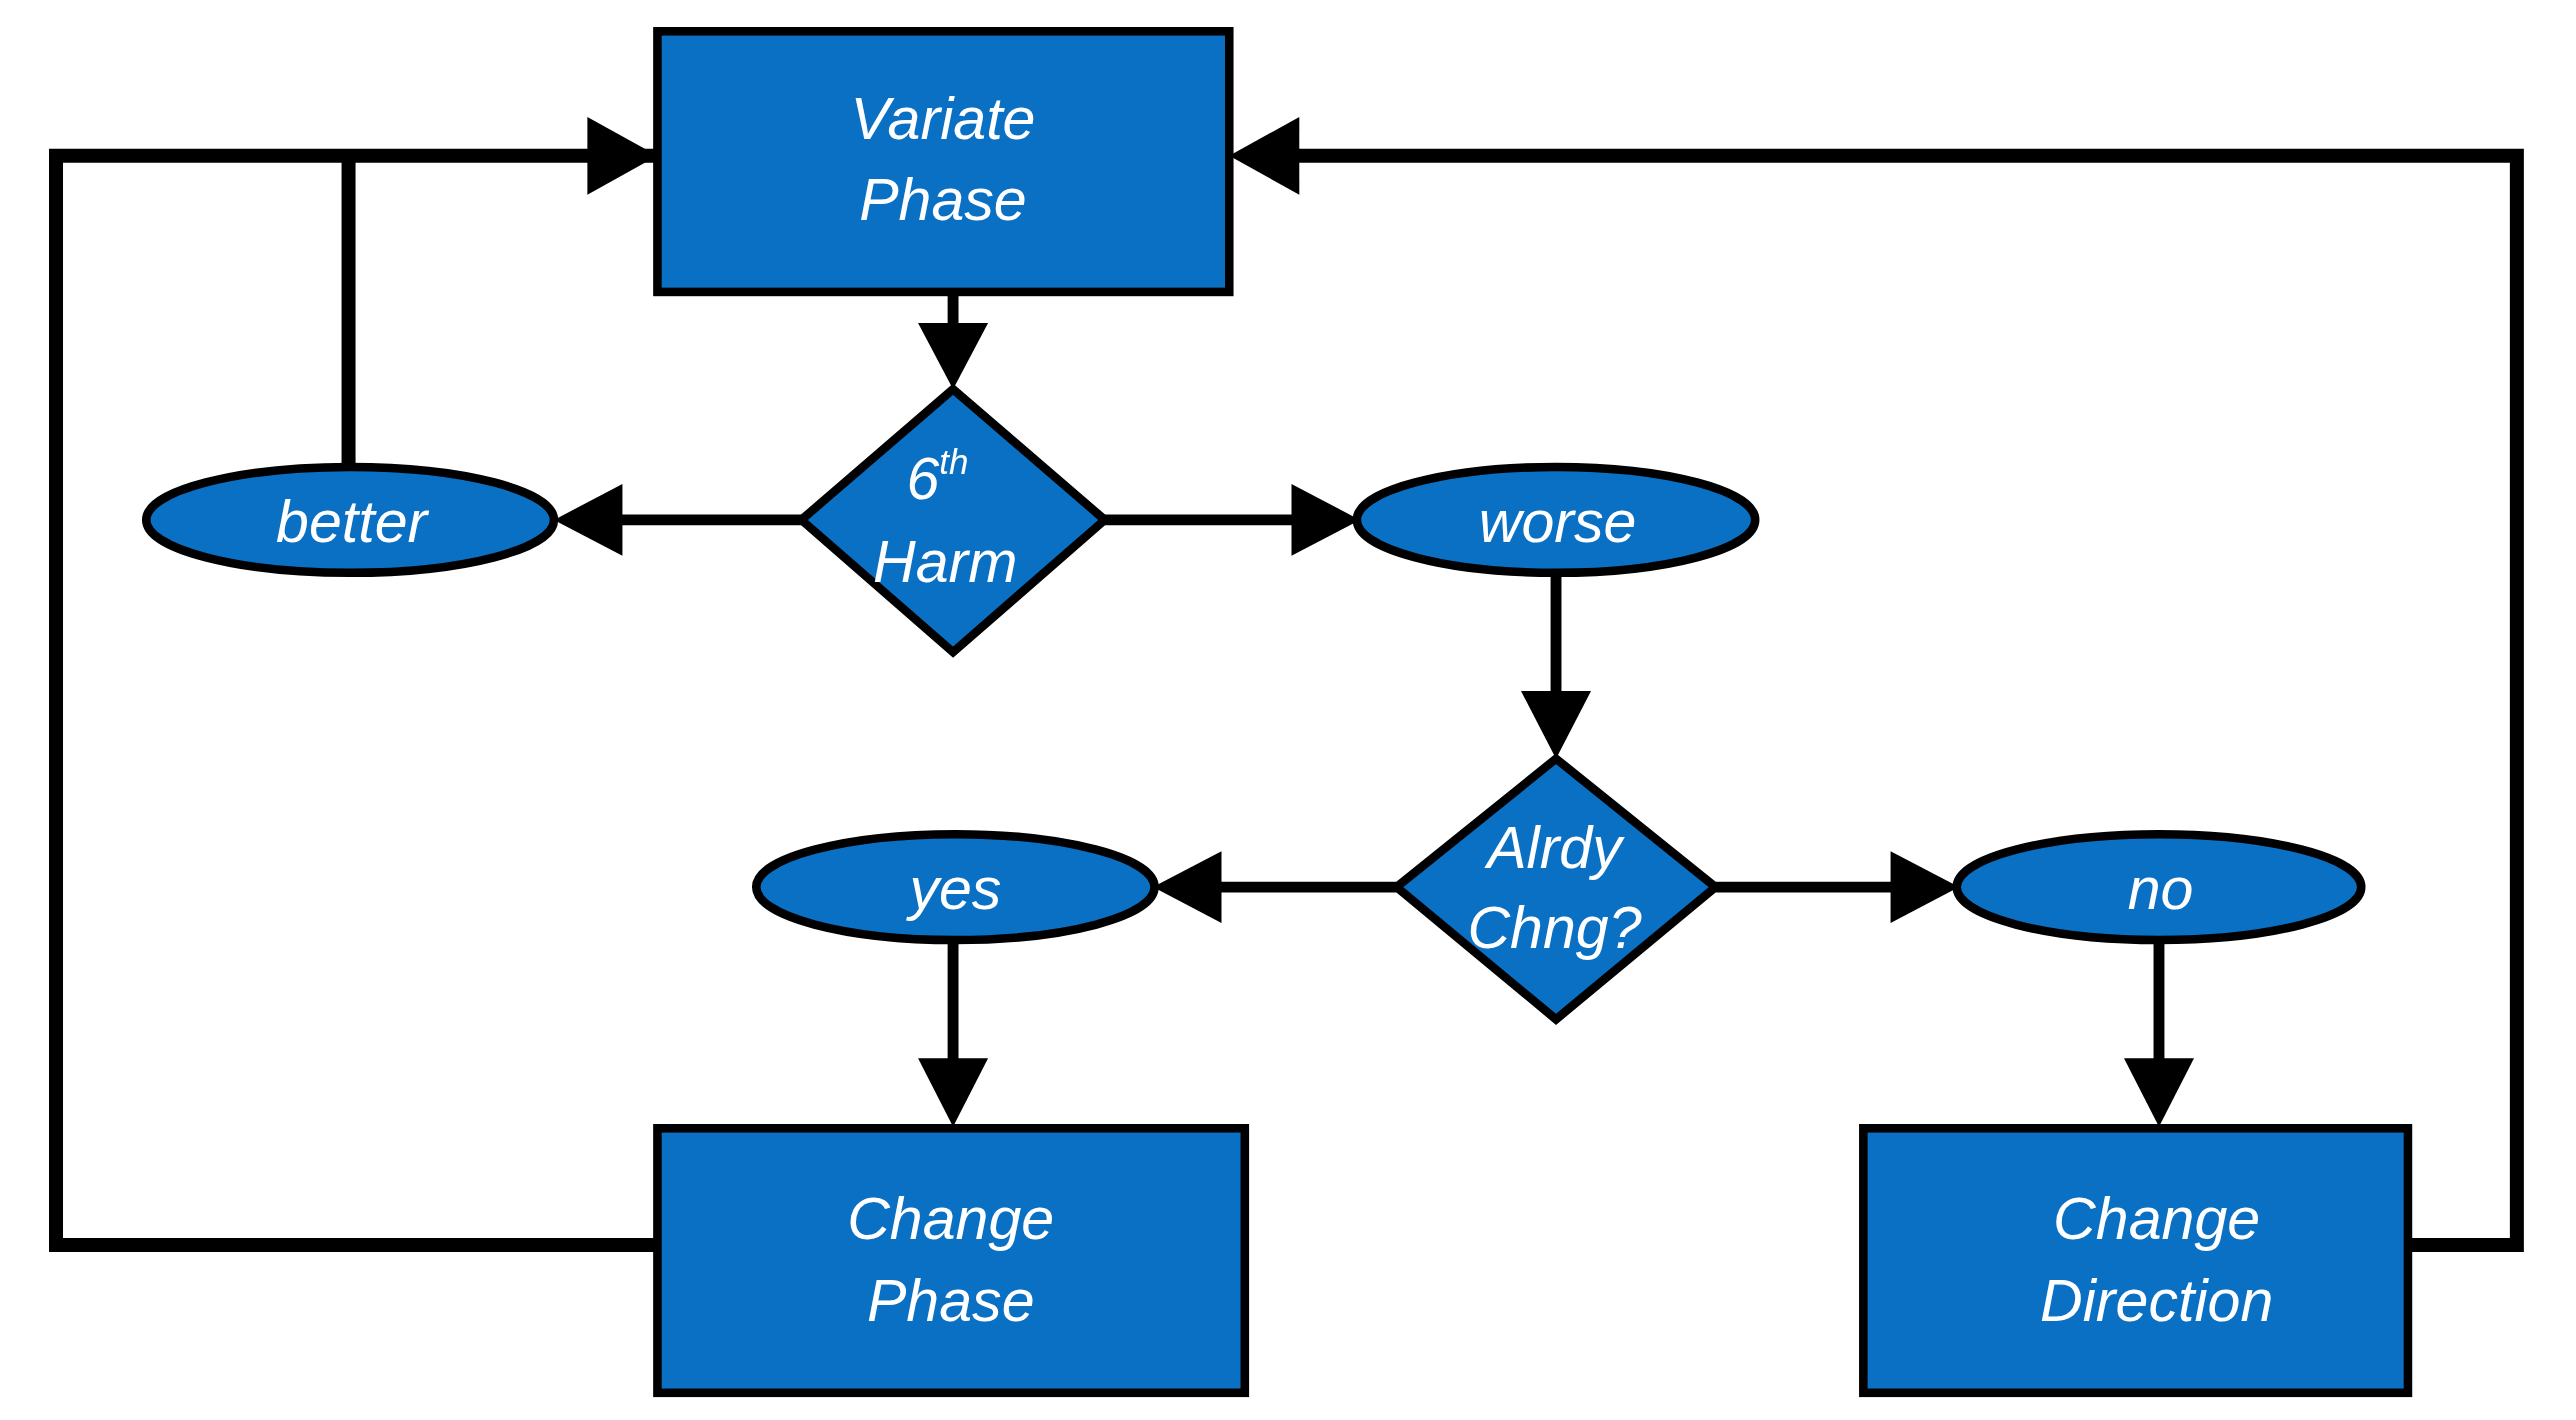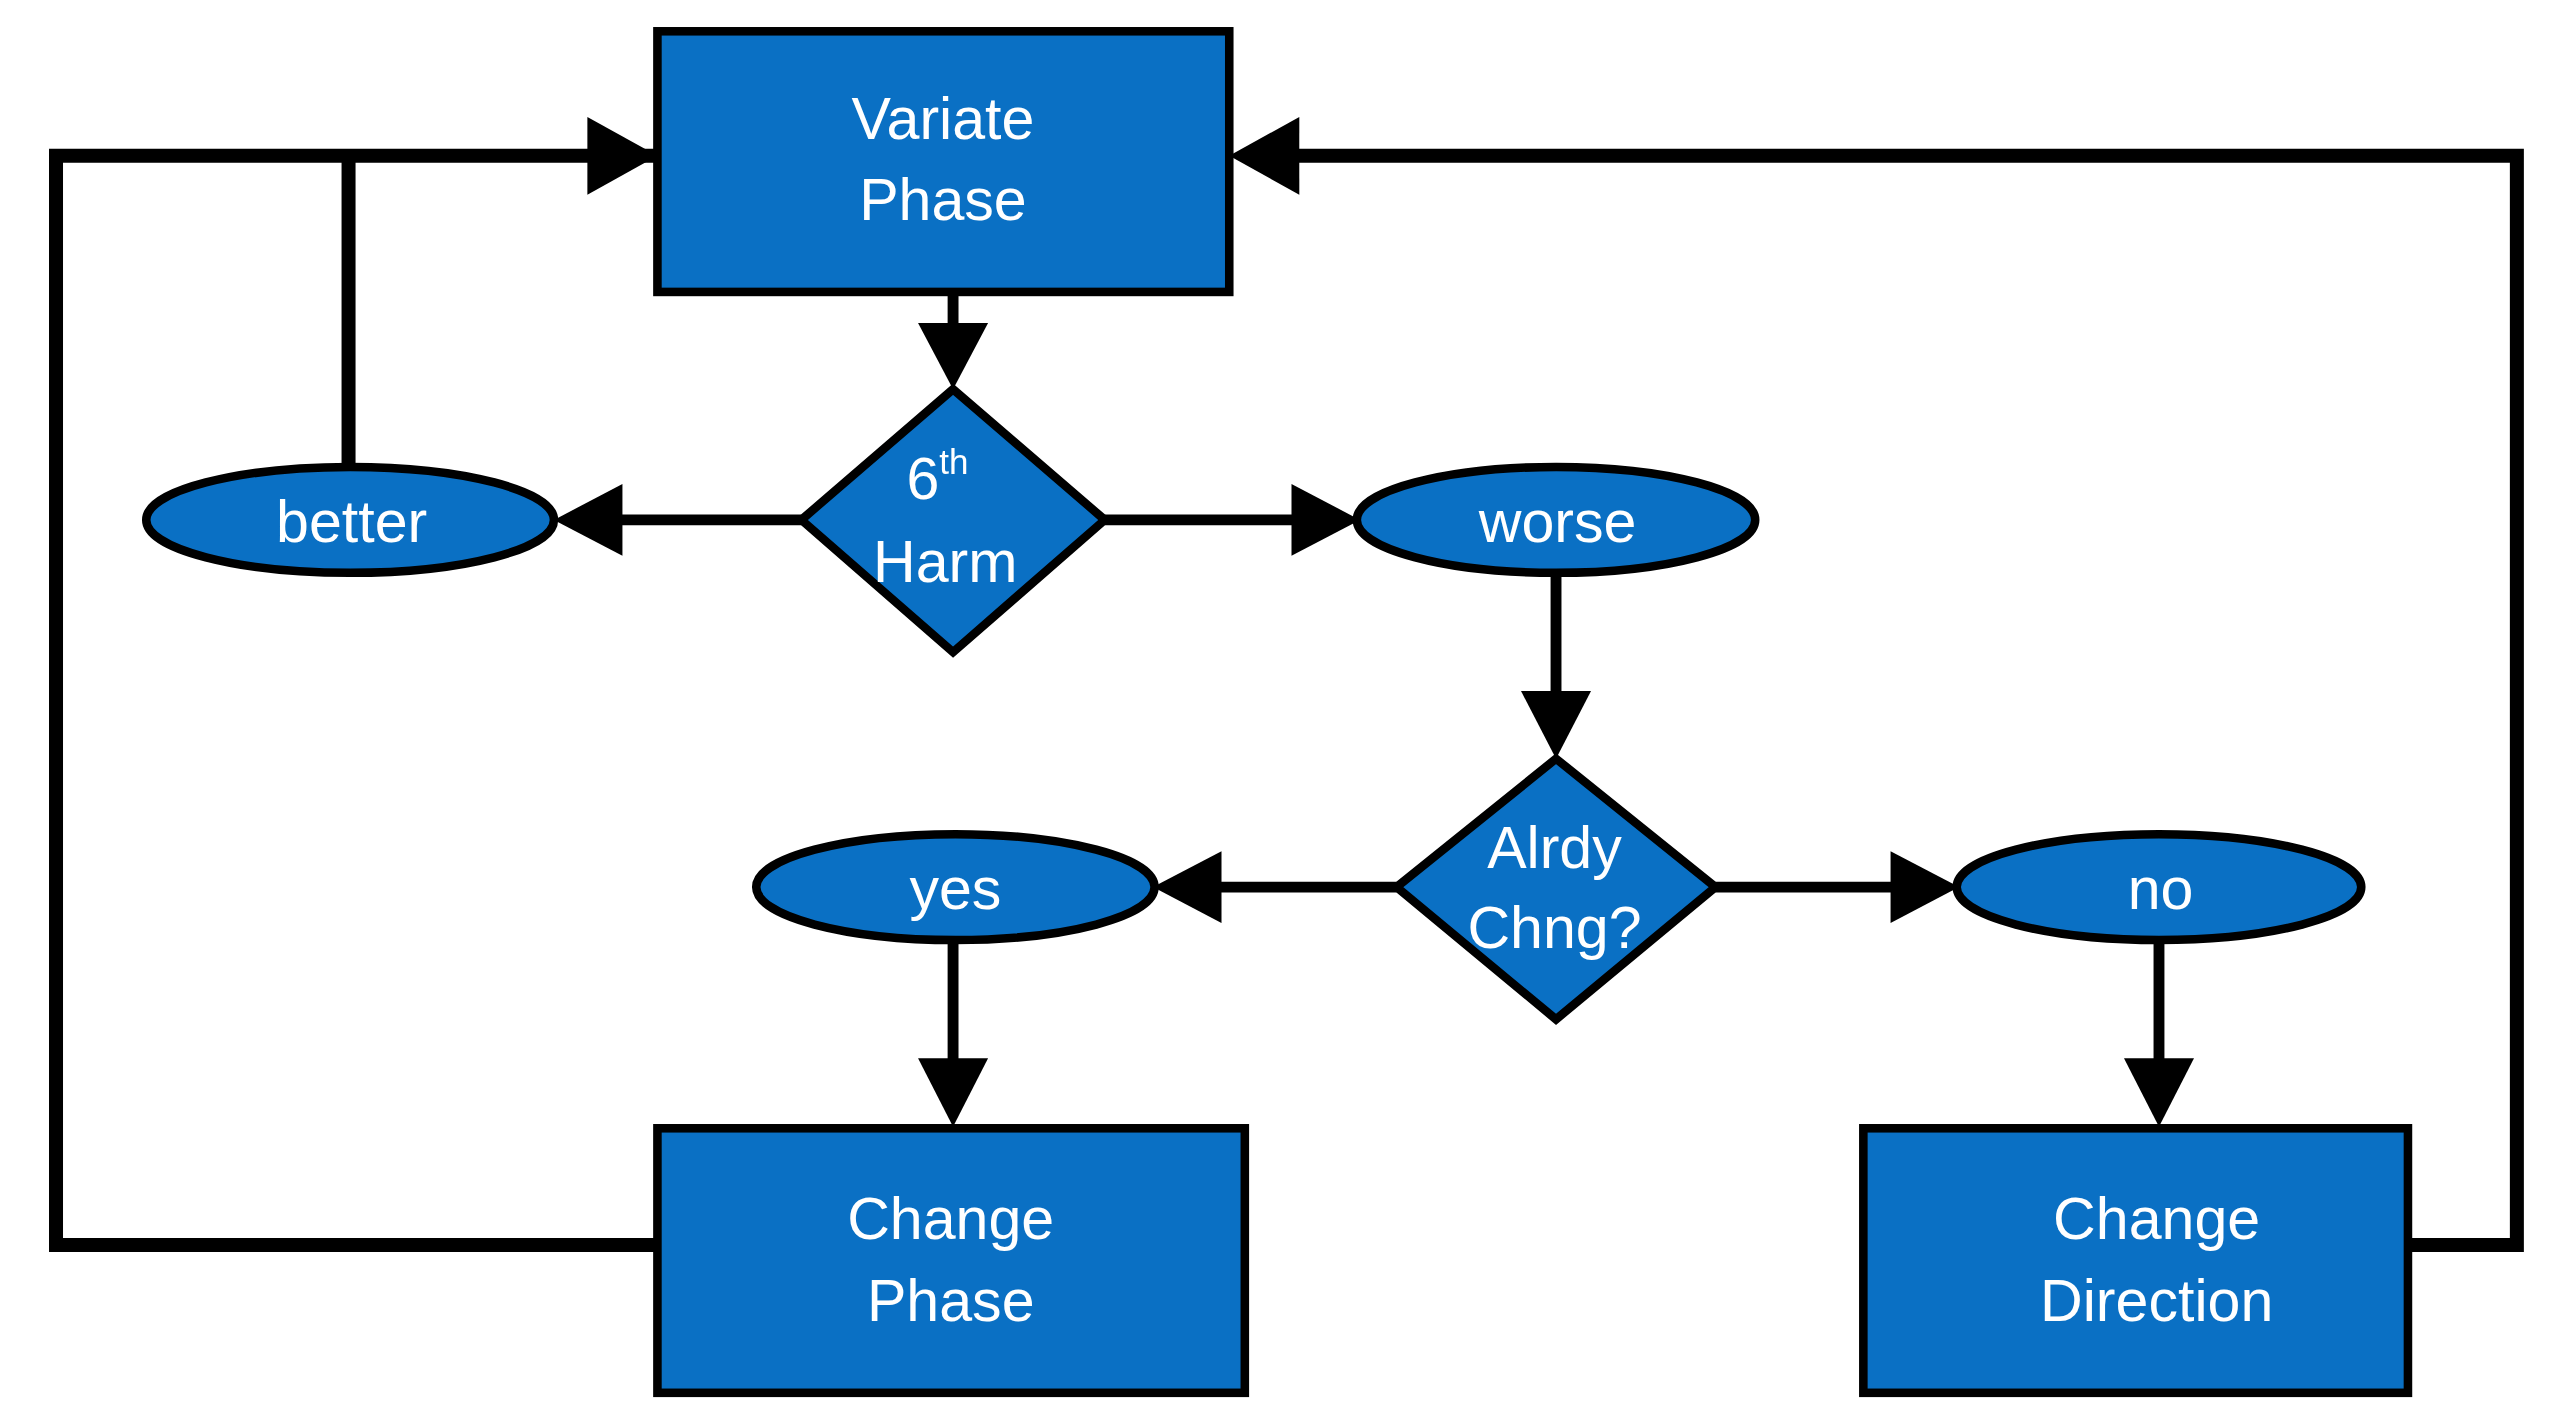--- a/index.html
+++ b/index.html
@@ -10,20 +10,21 @@
   }
   body {
     font-family: "Liberation Sans", sans-serif;
   }
   #stage {
     position: relative;
     width: 2576px;
     height: 1421px;
     background: #ffffff;
     overflow: hidden;
+    font-style: italic;
   }
   #flow-svg {
     position: absolute;
     left: 0;
     top: 0;
     width: 2576px;
     height: 1421px;
   }
   .node-label {
     fill: #ffffff;

